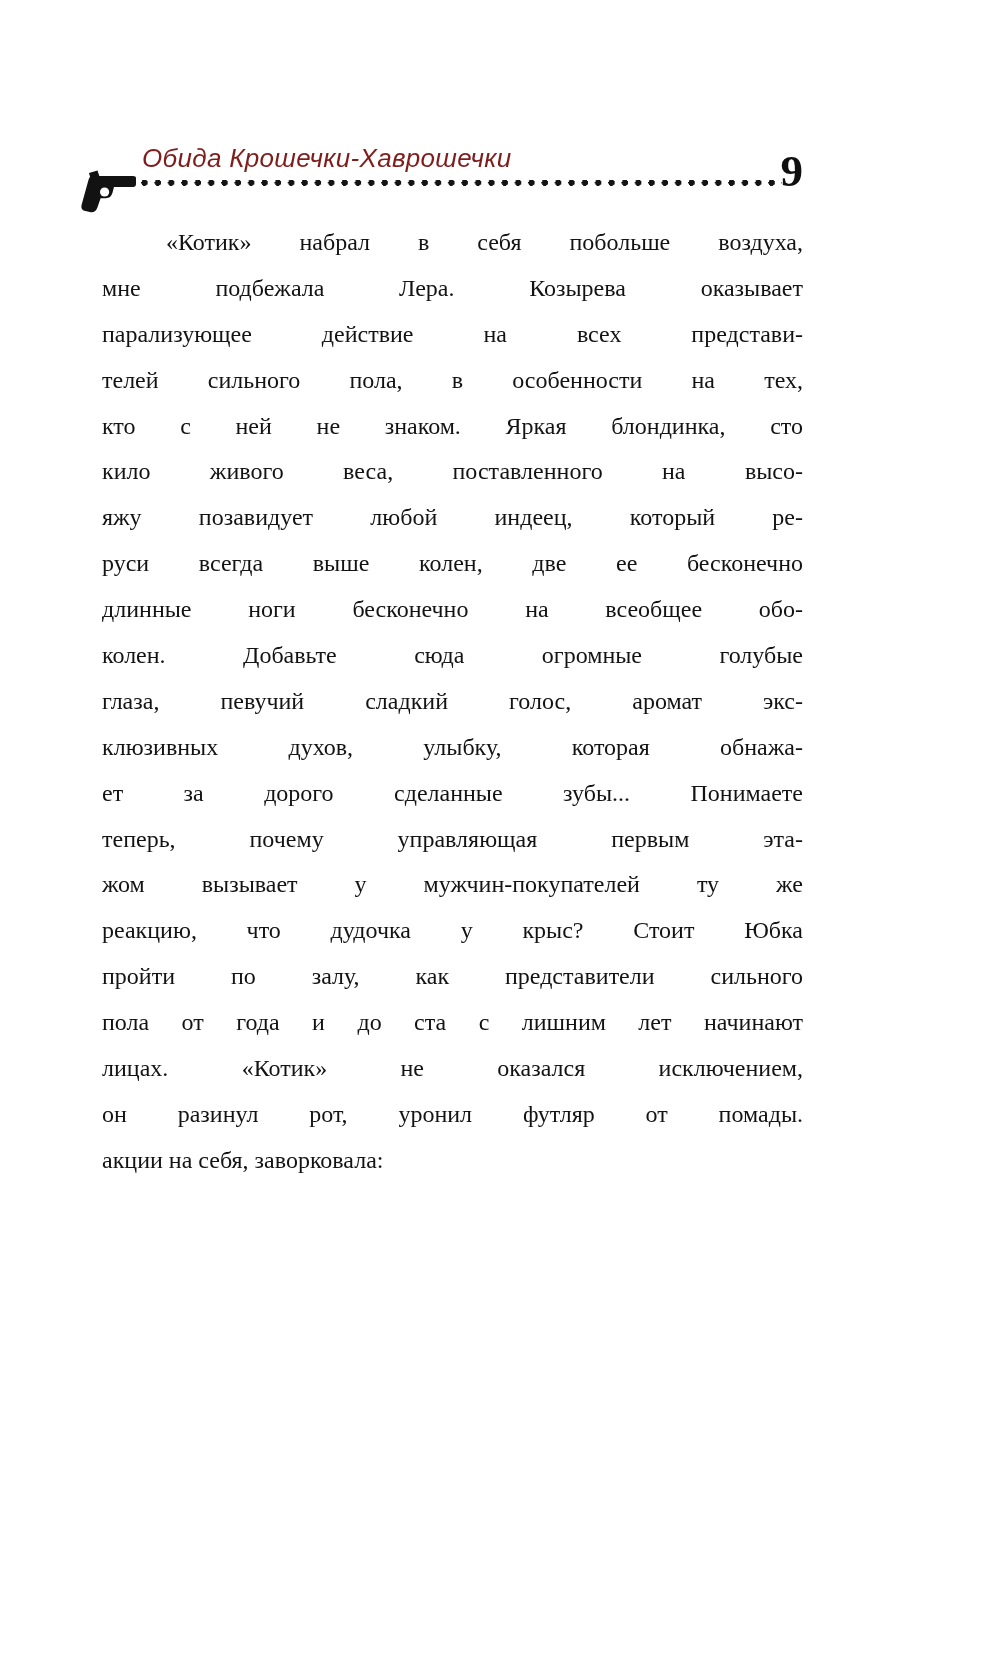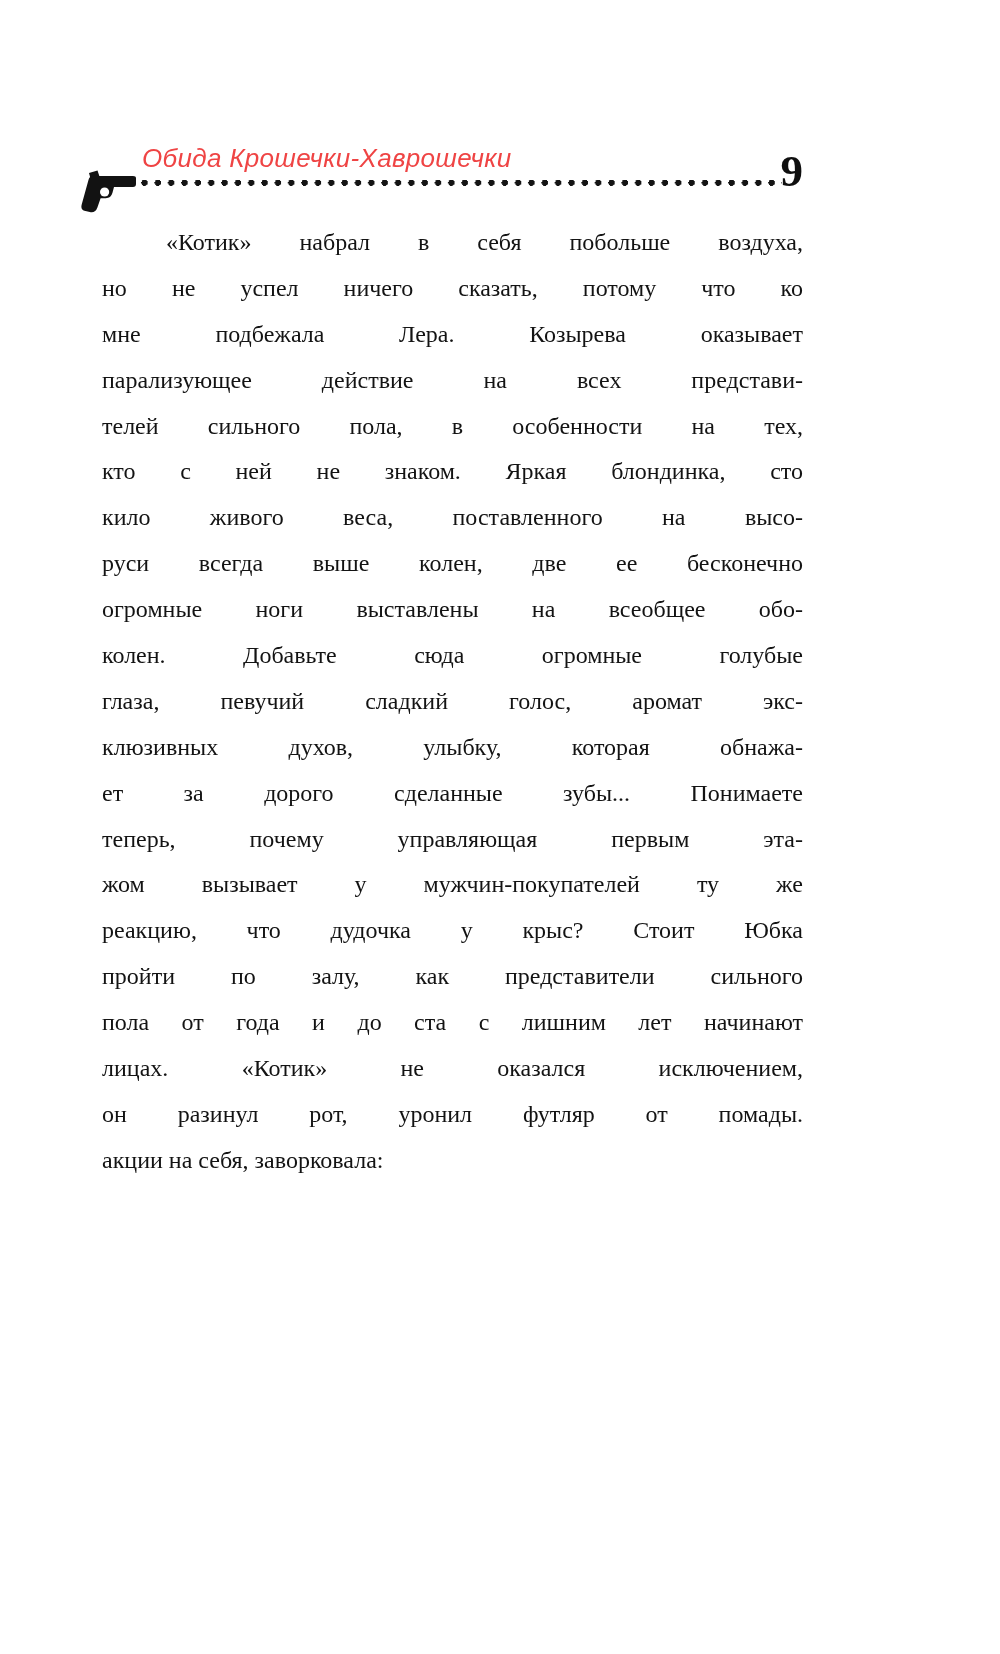--- a/index.html
+++ b/index.html
@@ -18,21 +18,21 @@
   
   .running-title {
     position: absolute;
     left: 142px;
     top: 144px;
     font-family: "Liberation Sans", sans-serif;
     font-style: italic;
     font-size: 26px;
     line-height: 28px;
     letter-spacing: 0.3px;
-    color: #ef4444;
+    color: #7f1d1d;
     white-space: nowrap;
   }
   .gun-wrap {
     position: absolute;
     left: 80px;
     top: 170px;
     width: 58px;
     height: 43px;
   }
   .dots-leader {
@@ -110,28 +110,28 @@
     </div>
 
     <div class="dots-leader"></div>
 
     <div class="page-number">9</div>
   </header>
 
   <main>
     <div class="paragraph">
         <div class="line first">«Котик» набрал в себя побольше воздуха,</div>
-        <div class="line">но не успел ничего сказать, потому что ко</div>
         <div class="line">мне подбежала Лера. Козырева оказывает</div>
         <div class="line">парализующее действие на всех представи-</div>
         <div class="line">телей сильного пола, в особенности на тех,</div>
         <div class="line">кто с ней не знаком. Яркая блондинка, сто</div>
         <div class="line">кило живого веса, поставленного на высо-</div>
+        <div class="line">яжу позавидует любой индеец, который ре-</div>
         <div class="line">руси всегда выше колен, две ее бесконечно</div>
-        <div class="line">огромные ноги выставлены на всеобщее обо-</div>
+        <div class="line">длинные ноги бесконечно на всеобщее обо-</div>
         <div class="line">колен. Добавьте сюда огромные голубые</div>
         <div class="line">глаза, певучий сладкий голос, аромат экс-</div>
         <div class="line">клюзивных духов, улыбку, которая обнажа-</div>
         <div class="line">ет за дорого сделанные зубы... Понимаете</div>
         <div class="line">теперь, почему управляющая первым эта-</div>
         <div class="line">жом вызывает у мужчин-покупателей ту же</div>
         <div class="line">реакцию, что дудочка у крыс? Стоит Юбка</div>
         <div class="line">пройти по залу, как представители сильного</div>
         <div class="line">пола от года и до ста с лишним лет начинают</div>
         <div class="line">лицах. «Котик» не оказался исключением,</div>

